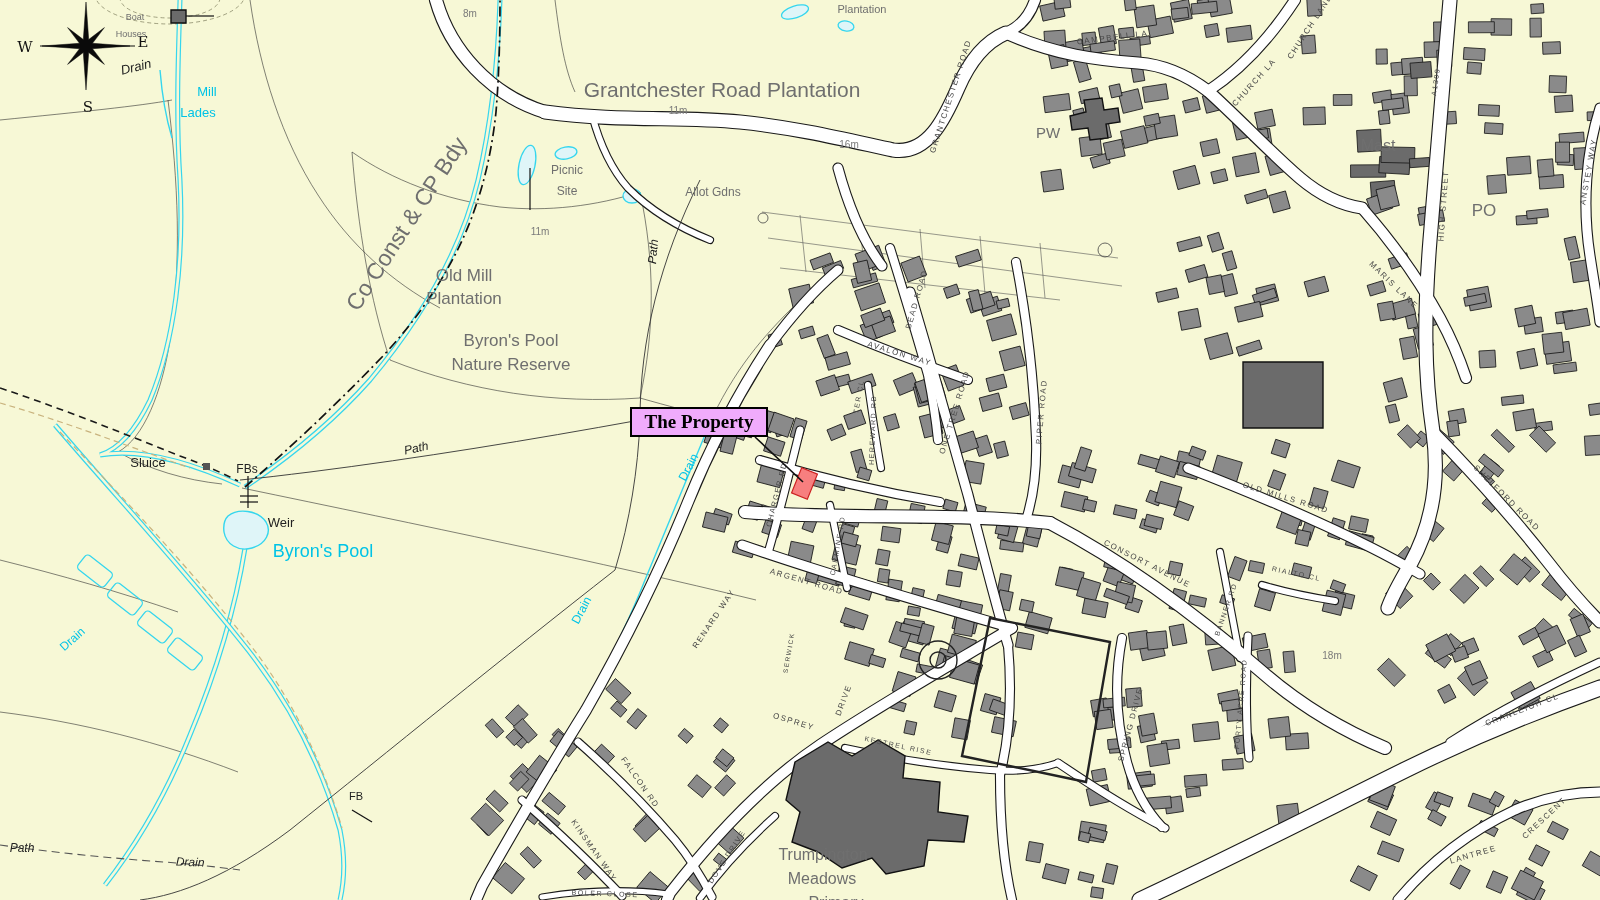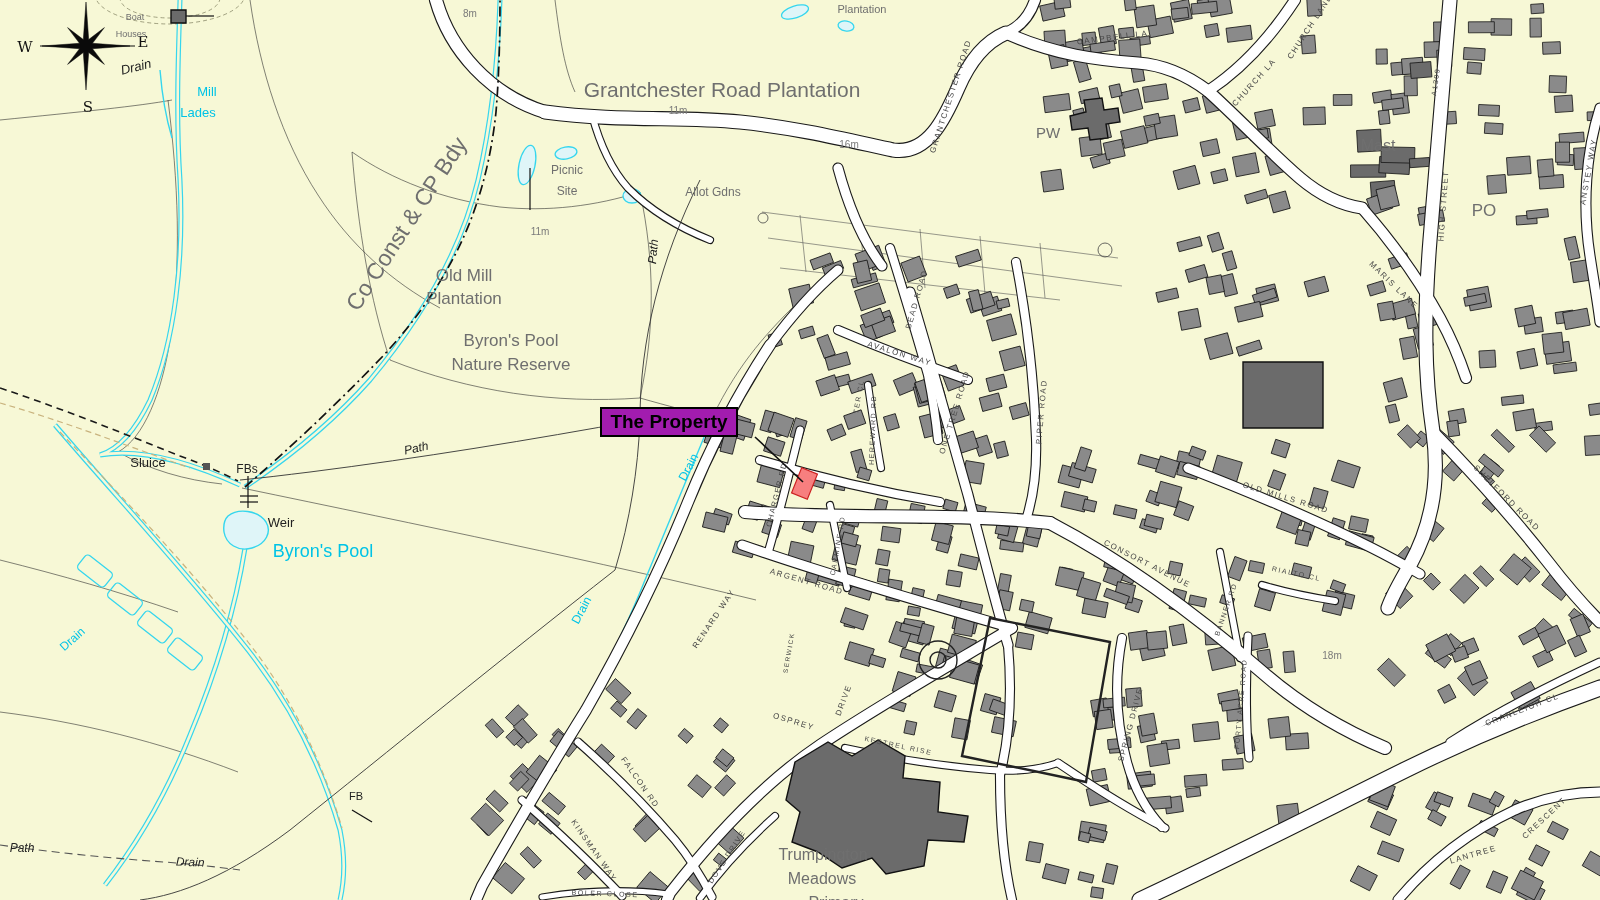--- a/index.html
+++ b/index.html
@@ -1,22 +1,22 @@
 <!DOCTYPE html>
 <html><head>
 <meta charset="utf-8">
 <style>
   html,body{margin:0;padding:0;background:#ddd;}
   #stage{position:relative;width:1600px;height:900px;overflow:hidden;background:#f7f8d6;
          font-family:"Liberation Sans",sans-serif;}
   #mapsvg{position:absolute;left:0;top:0;}
-  #callout{position:absolute;left:600px;top:407px;width:138px;height:30px;background:#a21caf;
+  #callout{position:absolute;left:630px;top:407px;width:138px;height:30px;background:#f0abfc;
            border:2.5px solid #000;color:#000;font-weight:bold;font-size:19px;
            display:flex;align-items:center;justify-content:center;box-sizing:border-box;
-           font-family:Liberation Sans, sans-serif;}
+           font-family:Liberation Serif, serif;}
   text{font-family:"Liberation Sans",sans-serif;}
   .serif{font-family:"DejaVu Serif","Liberation Serif",serif;}
 </style>
 </head>
 <body>
 
 <div id="stage">
   <svg id="mapsvg" width="1600" height="900" viewBox="0 0 1600 900">
       <rect x="0" y="0" width="1600" height="900" fill="#f7f8d6"></rect>
       <path d="M0,120 C80,112 140,106 172,100" fill="none" stroke="#2e2e2e" stroke-width="0.7" opacity="0.85"></path>

